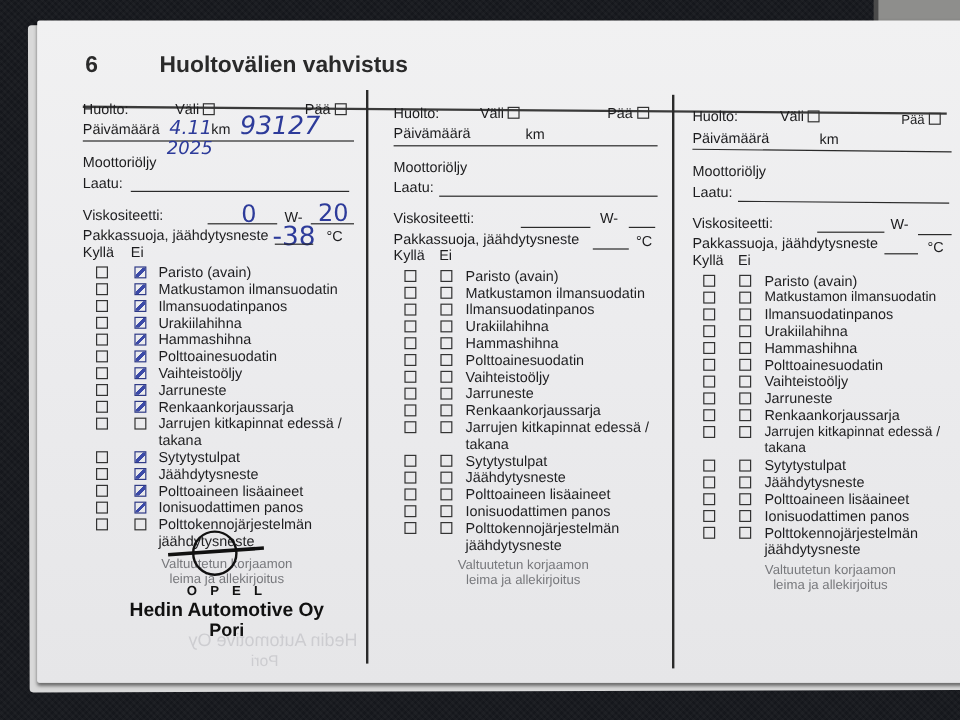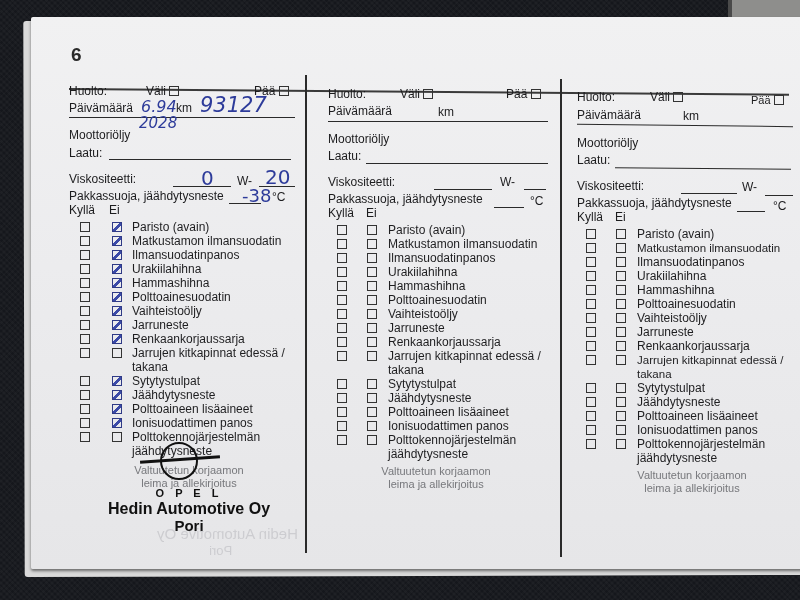--- a/index.html
+++ b/index.html
@@ -91,47 +91,48 @@
 
 <div class="backdrop-texture"></div>
 <div class="backdrop-right"></div>
 <div class="backdrop-dark-edge"></div>
 <div class="page-stack"></div>
 
 <div class="page">
 
   <div class="page-head">
     <span class="page-number">6</span>
+    <span class="page-title">Huoltovälien vahvistus</span>
   </div>
   <div class="head-rule"></div>
 
   <div class="divider" style="left:274px; top:58px; height:478px;"></div>
   <div class="divider" style="left:529px; top:62px; height:478px;"></div>
 
   <div class="col" style="left:38px; width:232px;">
     <span class="abs" style="left:0; top:67px;">Huolto:</span>
     <span class="abs" style="left:77px; top:67px;"><span>Väli</span> <span class="box"></span></span>
     <span class="abs" style="left:185px; top:67px;"><span>Pää</span> <span class="box"></span></span>
     <span class="abs" style="left:0; top:84px;">Päivämäärä</span>
-    <span class="hand" style="left:72px; top:80px; font-size:16px;">6.94</span>
+    <span class="hand" style="left:72px; top:80px; font-size:16px;">4.11</span>
     <span class="abs" style="left:107px; top:84px;">km</span>
     <span class="hand" style="left:131px; top:76px; font-size:21px;">93127</span>
     <div class="rule" style="left:0; top:100px; width:226px;"></div>
-    <span class="hand" style="left:70px; top:97px; font-size:15px;">2028</span>
+    <span class="hand" style="left:70px; top:97px; font-size:15px;">2025</span>
     <span class="abs" style="left:0; top:111px;">Moottoriöljy</span>
     <span class="abs" style="left:0; top:129px;">Laatu:</span>
     <div class="rule" style="left:40px; top:142px; width:182px;"></div>
     <span class="abs" style="left:0; top:155px;">Viskositeetti:</span>
     <span class="hand" style="left:132px; top:149px; font-size:20px; font-style:normal;">0</span>
     <div class="rule" style="left:104px; top:169px; width:58px;"></div>
     <span class="abs" style="left:168px; top:157px;">W-</span>
     <span class="hand" style="left:196px; top:148px; font-size:20px; font-style:normal;">20</span>
     <div class="rule" style="left:190px; top:169px; width:36px;"></div>
     <span class="abs" style="left:0; top:172px;">Pakkassuoja, jäähdytysneste</span>
-    <span class="hand" style="left:173px; top:168px; font-size:18px; font-style:normal;">-38</span>
+    <span class="hand" style="left:158px; top:168px; font-size:22px; font-style:normal;">-38</span>
     <div class="rule" style="left:160px; top:186px; width:32px;"></div>
     <span class="abs" style="left:203px; top:173px;">°C</span>
     <span class="abs" style="left:0; top:186px;">Kyllä</span>
     <span class="abs" style="left:40px; top:186px;">Ei</span>
 
     <div style="position:absolute; left:0; top:203px; width:232px;">
       <div class="item-row" style="top:0px;">
           <span class="cb" style="left:11px;"></span>
           <span class="cb marked" style="left:43px;"></span>
           <span class="item-label" style="left:63px;">Paristo (avain)</span>

